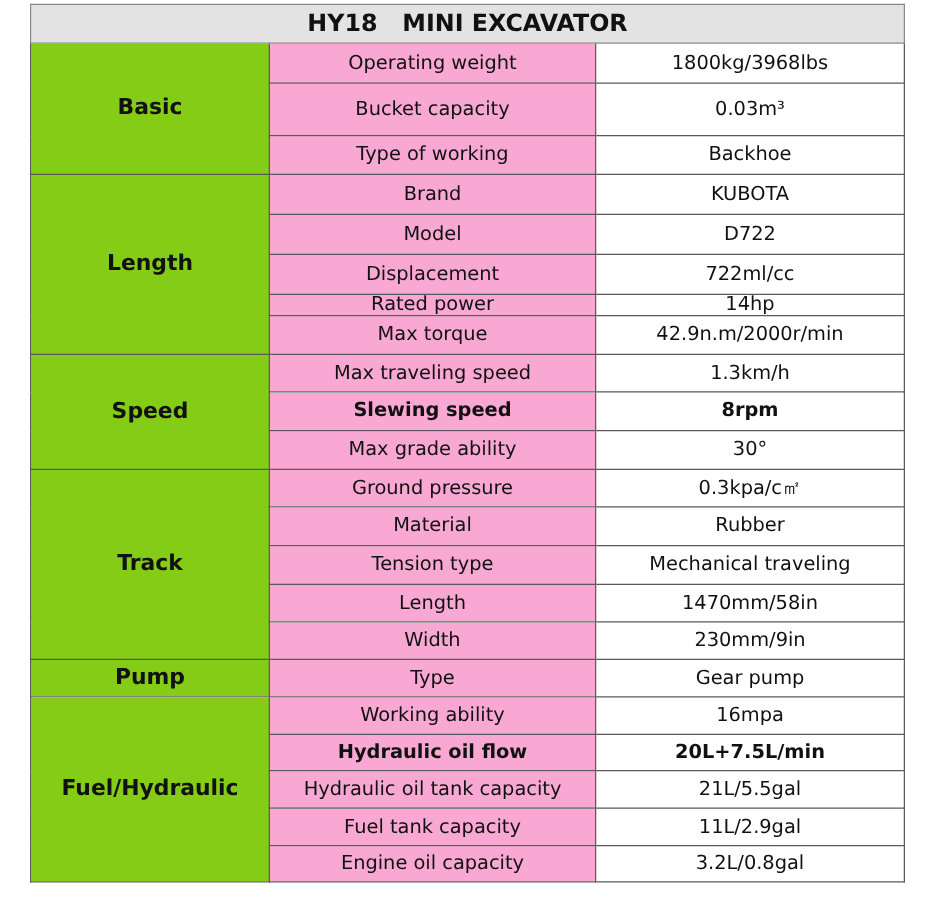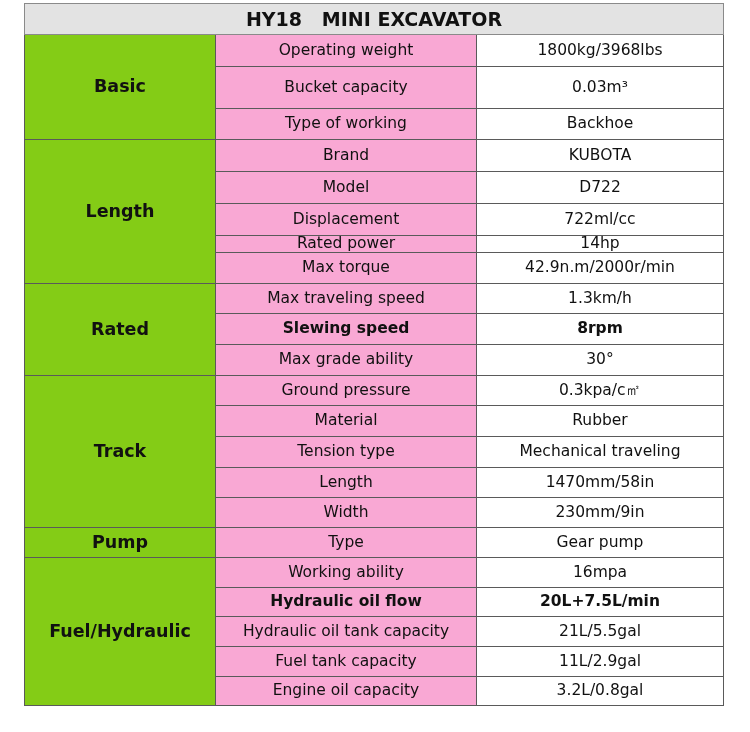--- a/index.html
+++ b/index.html
@@ -56,21 +56,21 @@
       </tr>
       <tr style="height: 17px;">
         <td class="param">Rated power</td>
         <td class="val">14hp</td>
       </tr>
       <tr style="height: 31px;">
         <td class="param">Max torque</td>
         <td class="val">42.9n.m/2000r/min</td>
       </tr>
       <tr style="height: 30px;">
-        <td class="cat" rowspan="3">Rated</td>
+        <td class="cat" rowspan="3">Speed</td>
         <td class="param">Max traveling speed</td>
         <td class="val">1.3km/h</td>
       </tr>
       <tr style="height: 31px; font-weight: bold;">
         <td class="param">Slewing speed</td>
         <td class="val">8rpm</td>
       </tr>
       <tr style="height: 31px;">
         <td class="param">Max grade ability</td>
         <td class="val">30°</td>

